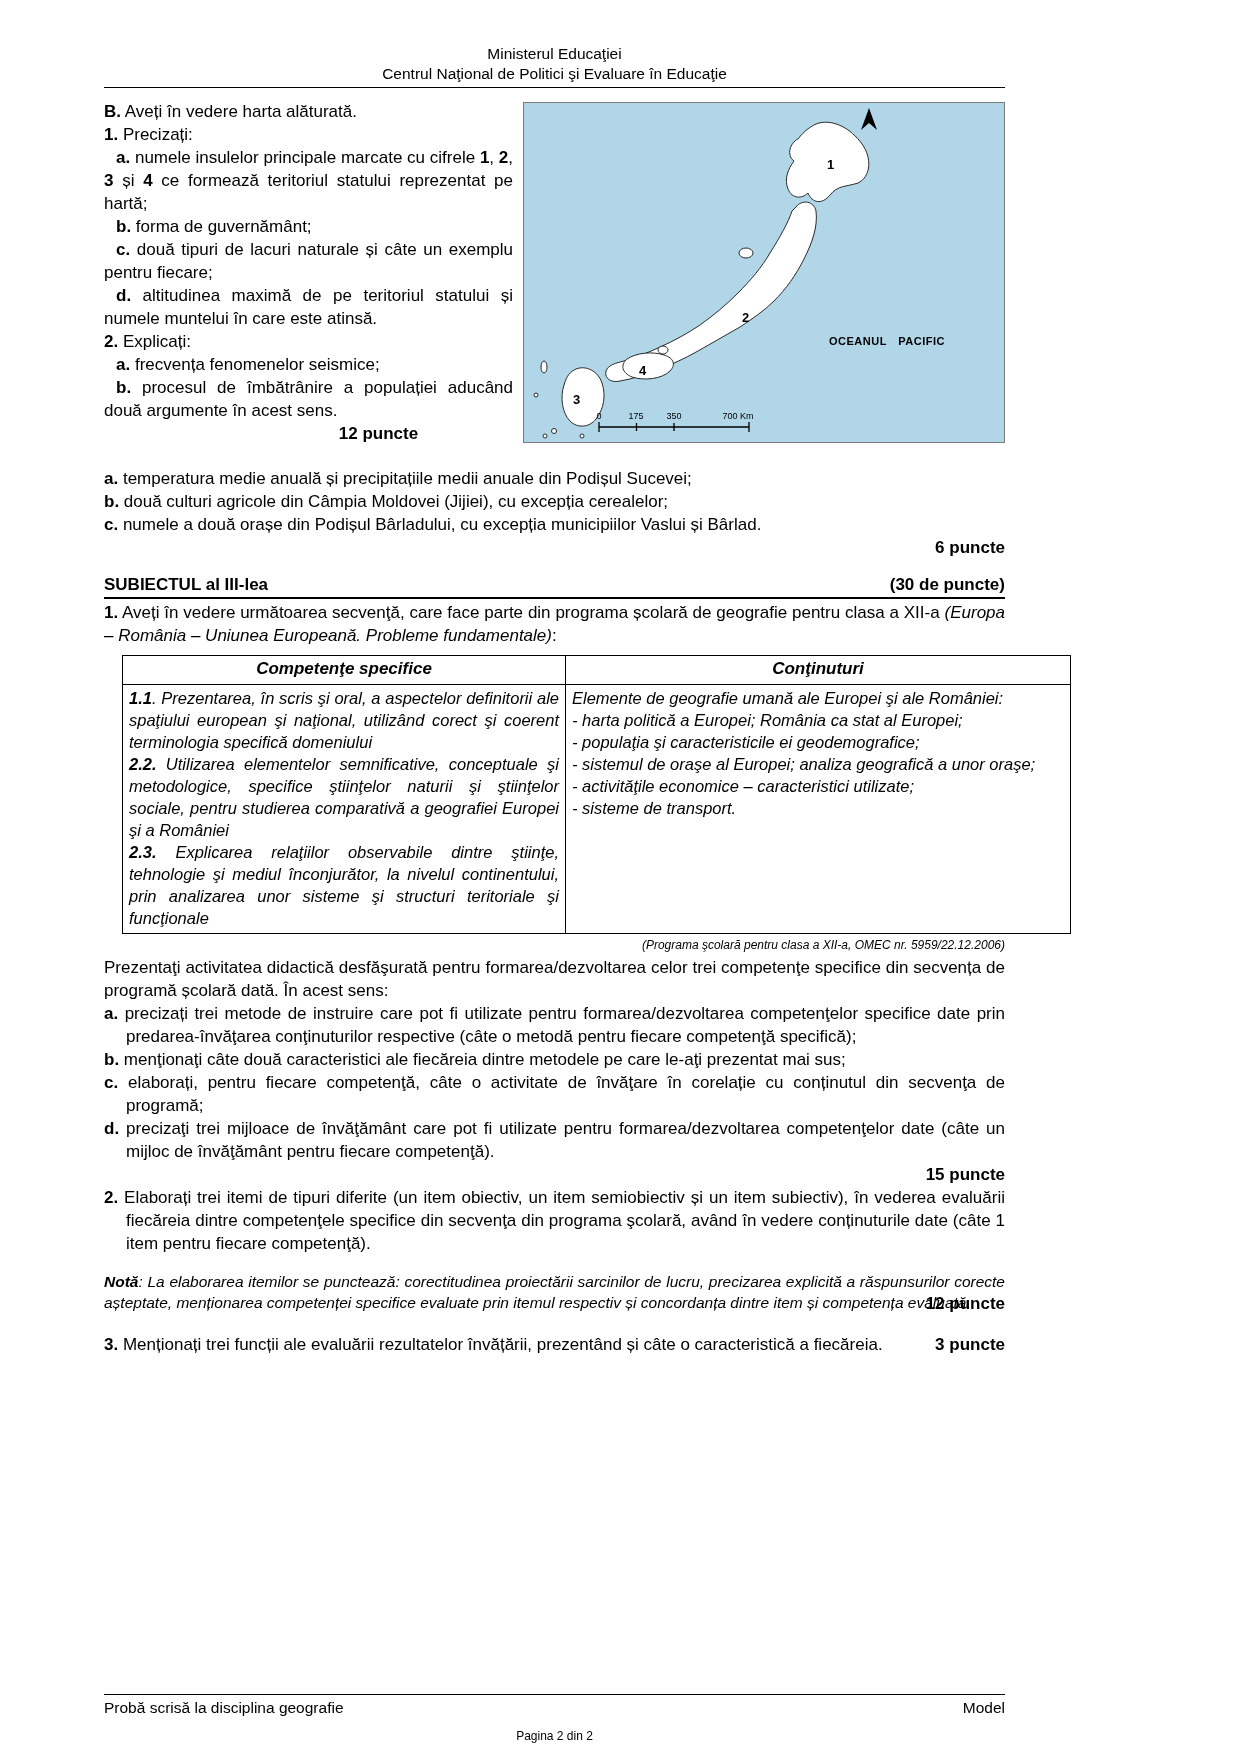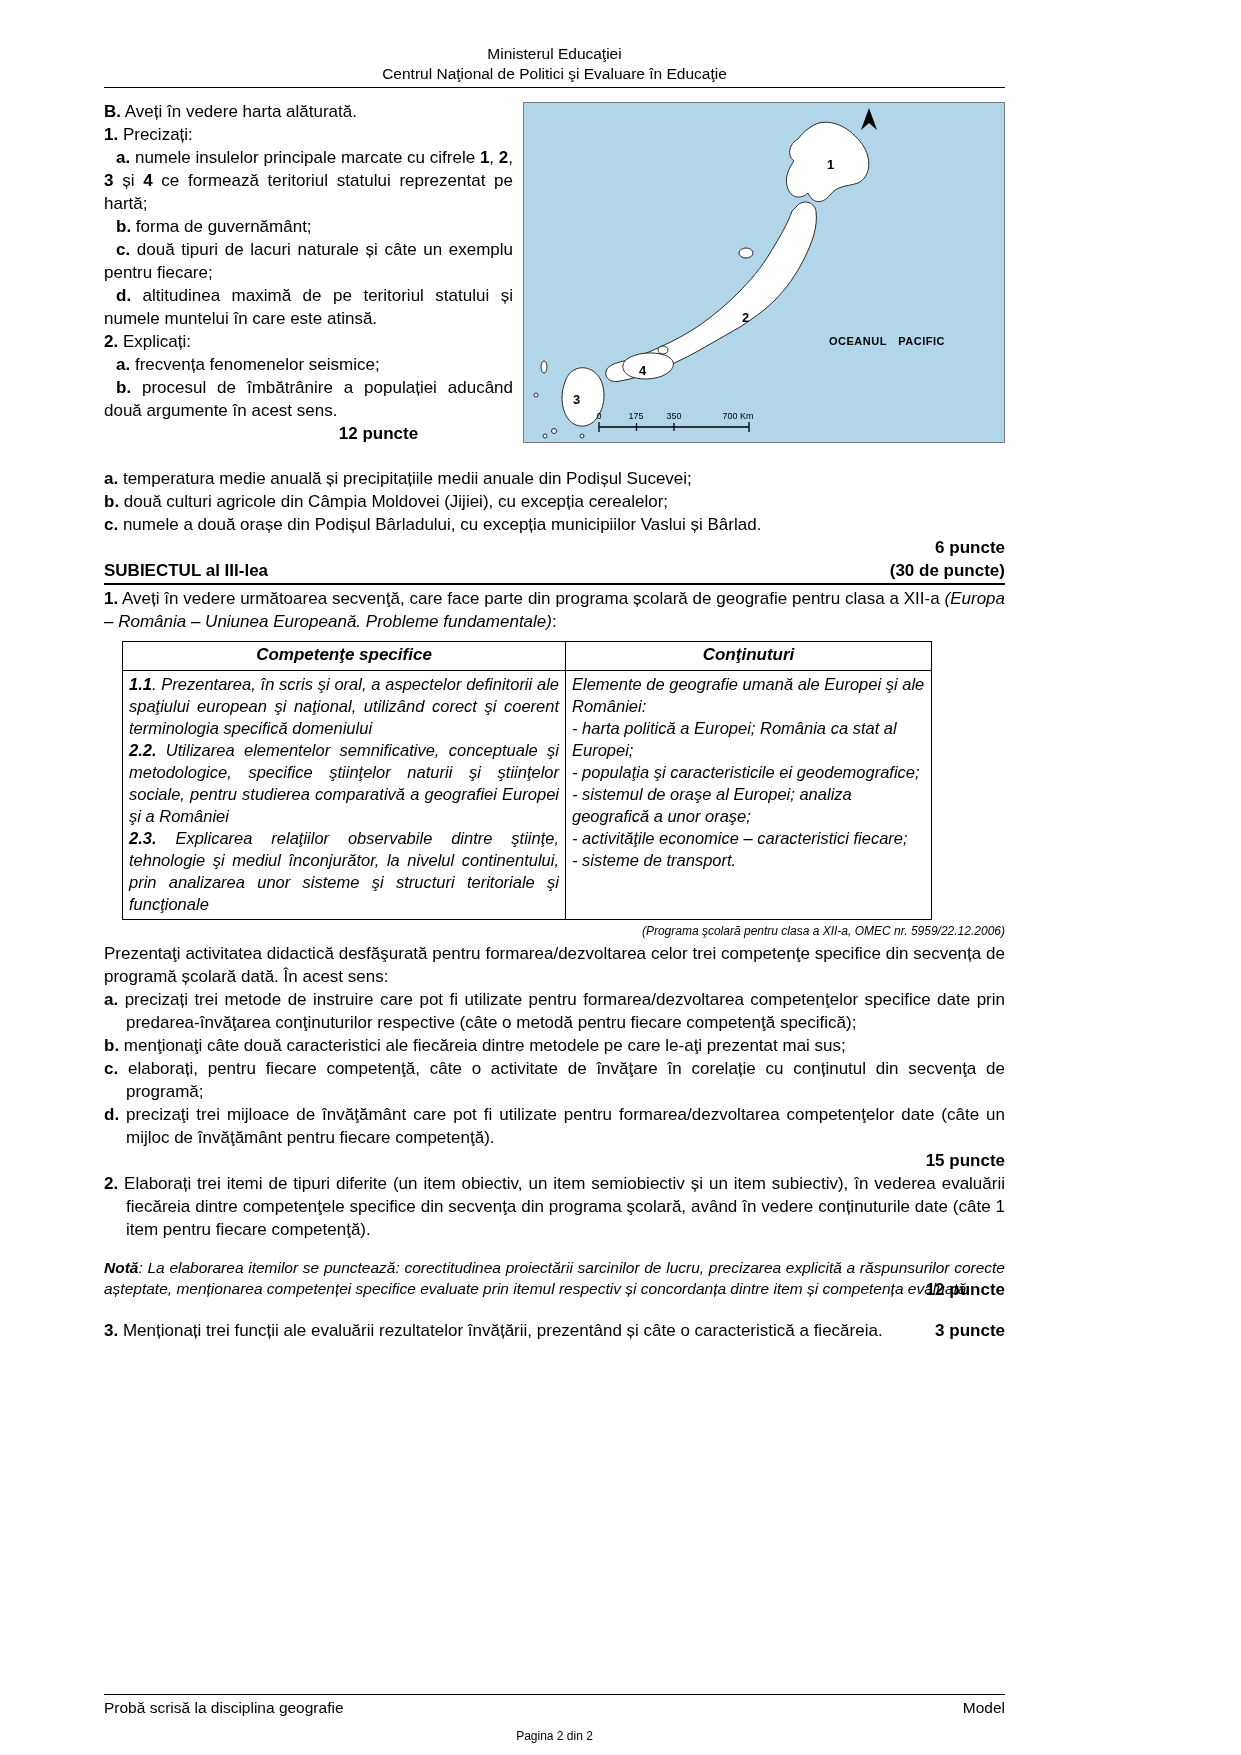--- a/index.html
+++ b/index.html
@@ -26,23 +26,23 @@
               border:1px solid #7a7a7a; }
   svg text { font-family:"Liberation Sans", sans-serif; }
   .island { fill:#ffffff; stroke:#2b2b2b; stroke-width:1; }
   .map-label { font-size:13px; font-weight:bold; fill:#000; }
   .ocean-label { font-size:11px; font-weight:bold; fill:#000; word-spacing:8px; letter-spacing:0.5px; }
   .scale-txt { font-size:9px; fill:#000; }
 
   .sec-c { clear:both; margin-top:22px; }
 
   .subj-row { display:flex; justify-content:space-between; font-weight:bold;
-              border-bottom:2px solid #000; margin-top:0; padding-bottom:1px; }
+              border-bottom:2px solid #000; margin-top:14px; padding-bottom:1px; }
 
-  table.comp { border-collapse:collapse; margin:8px 0 0 18px; width:810px;
+  table.comp { border-collapse:collapse; margin:8px 0 0 18px; width:949px;
                font-style:italic; font-size:16.5px; line-height:22px; }
   table.comp th, table.comp td { border:1.5px solid #000; vertical-align:top; padding:2px 6px 4px 6px; }
   table.comp th { text-align:center; font-weight:bold; font-style:italic; font-size:17px; }
   table.comp td.left-col { width:443px; }
   table.comp td p { text-align:justify; }
   table.comp td.right-col p { text-align:left; }
 
   .caption { text-align:right; font-style:italic; font-size:12px; line-height:22px; }
 
   .nota { font-style:italic; font-size:15.5px; line-height:21px; text-align:justify; margin-top:16px; }
@@ -142,21 +142,21 @@
         <td class="left-col">
           <p><span style="font-weight: bold; font-style: italic;">1.1</span><span style="font-style: italic;">. Prezentarea, în scris şi oral, a aspectelor definitorii ale spaţiului european şi naţional, utilizând corect şi coerent terminologia specifică domeniului</span></p>
           <p><span style="font-weight: bold; font-style: italic;">2.2.</span><span style="font-style: italic;"> Utilizarea elementelor semnificative, conceptuale şi metodologice, specifice ştiinţelor naturii şi ştiinţelor sociale, pentru studierea comparativă a geografiei Europei şi a României</span></p>
           <p><span style="font-weight: bold; font-style: italic;">2.3.</span><span style="font-style: italic;"> Explicarea relaţiilor observabile dintre ştiinţe, tehnologie şi mediul înconjurător, la nivelul continentului, prin analizarea unor sisteme şi structuri teritoriale şi funcţionale</span></p>
         </td>
         <td class="right-col">
           <p>Elemente de geografie umană ale Europei şi ale României:</p>
           <p>- harta politică a Europei; România ca stat al Europei;</p>
           <p>- populaţia şi caracteristicile ei geodemografice;</p>
           <p>- sistemul de oraşe al Europei; analiza geografică a unor oraşe;</p>
-          <p> - activităţile economice – caracteristici fiecare;</p>
+          <p> - activităţile economice – caracteristici utilizate;</p>
           <p>- sisteme de transport.</p>
         </td>
       </tr>
     </tbody>
       </table>
 
     <div class="caption">(Programa şcolară pentru clasa a XII-a, OMEC nr. 5959/22.12.2006)</div>
 
     <div class="para">Prezentaţi activitatea didactică desfăşurată pentru formarea/dezvoltarea celor trei competenţe specifice din secvența de programă școlară dată. În acest sens:</div>
     <div class="hang"><span style="font-weight: bold;">a.</span><span> precizați trei metode de instruire care pot fi utilizate pentru formarea/dezvoltarea competenţelor specifice date prin predarea-învăţarea conţinuturilor respective (câte o metodă pentru fiecare competenţă specifică);</span></div>

